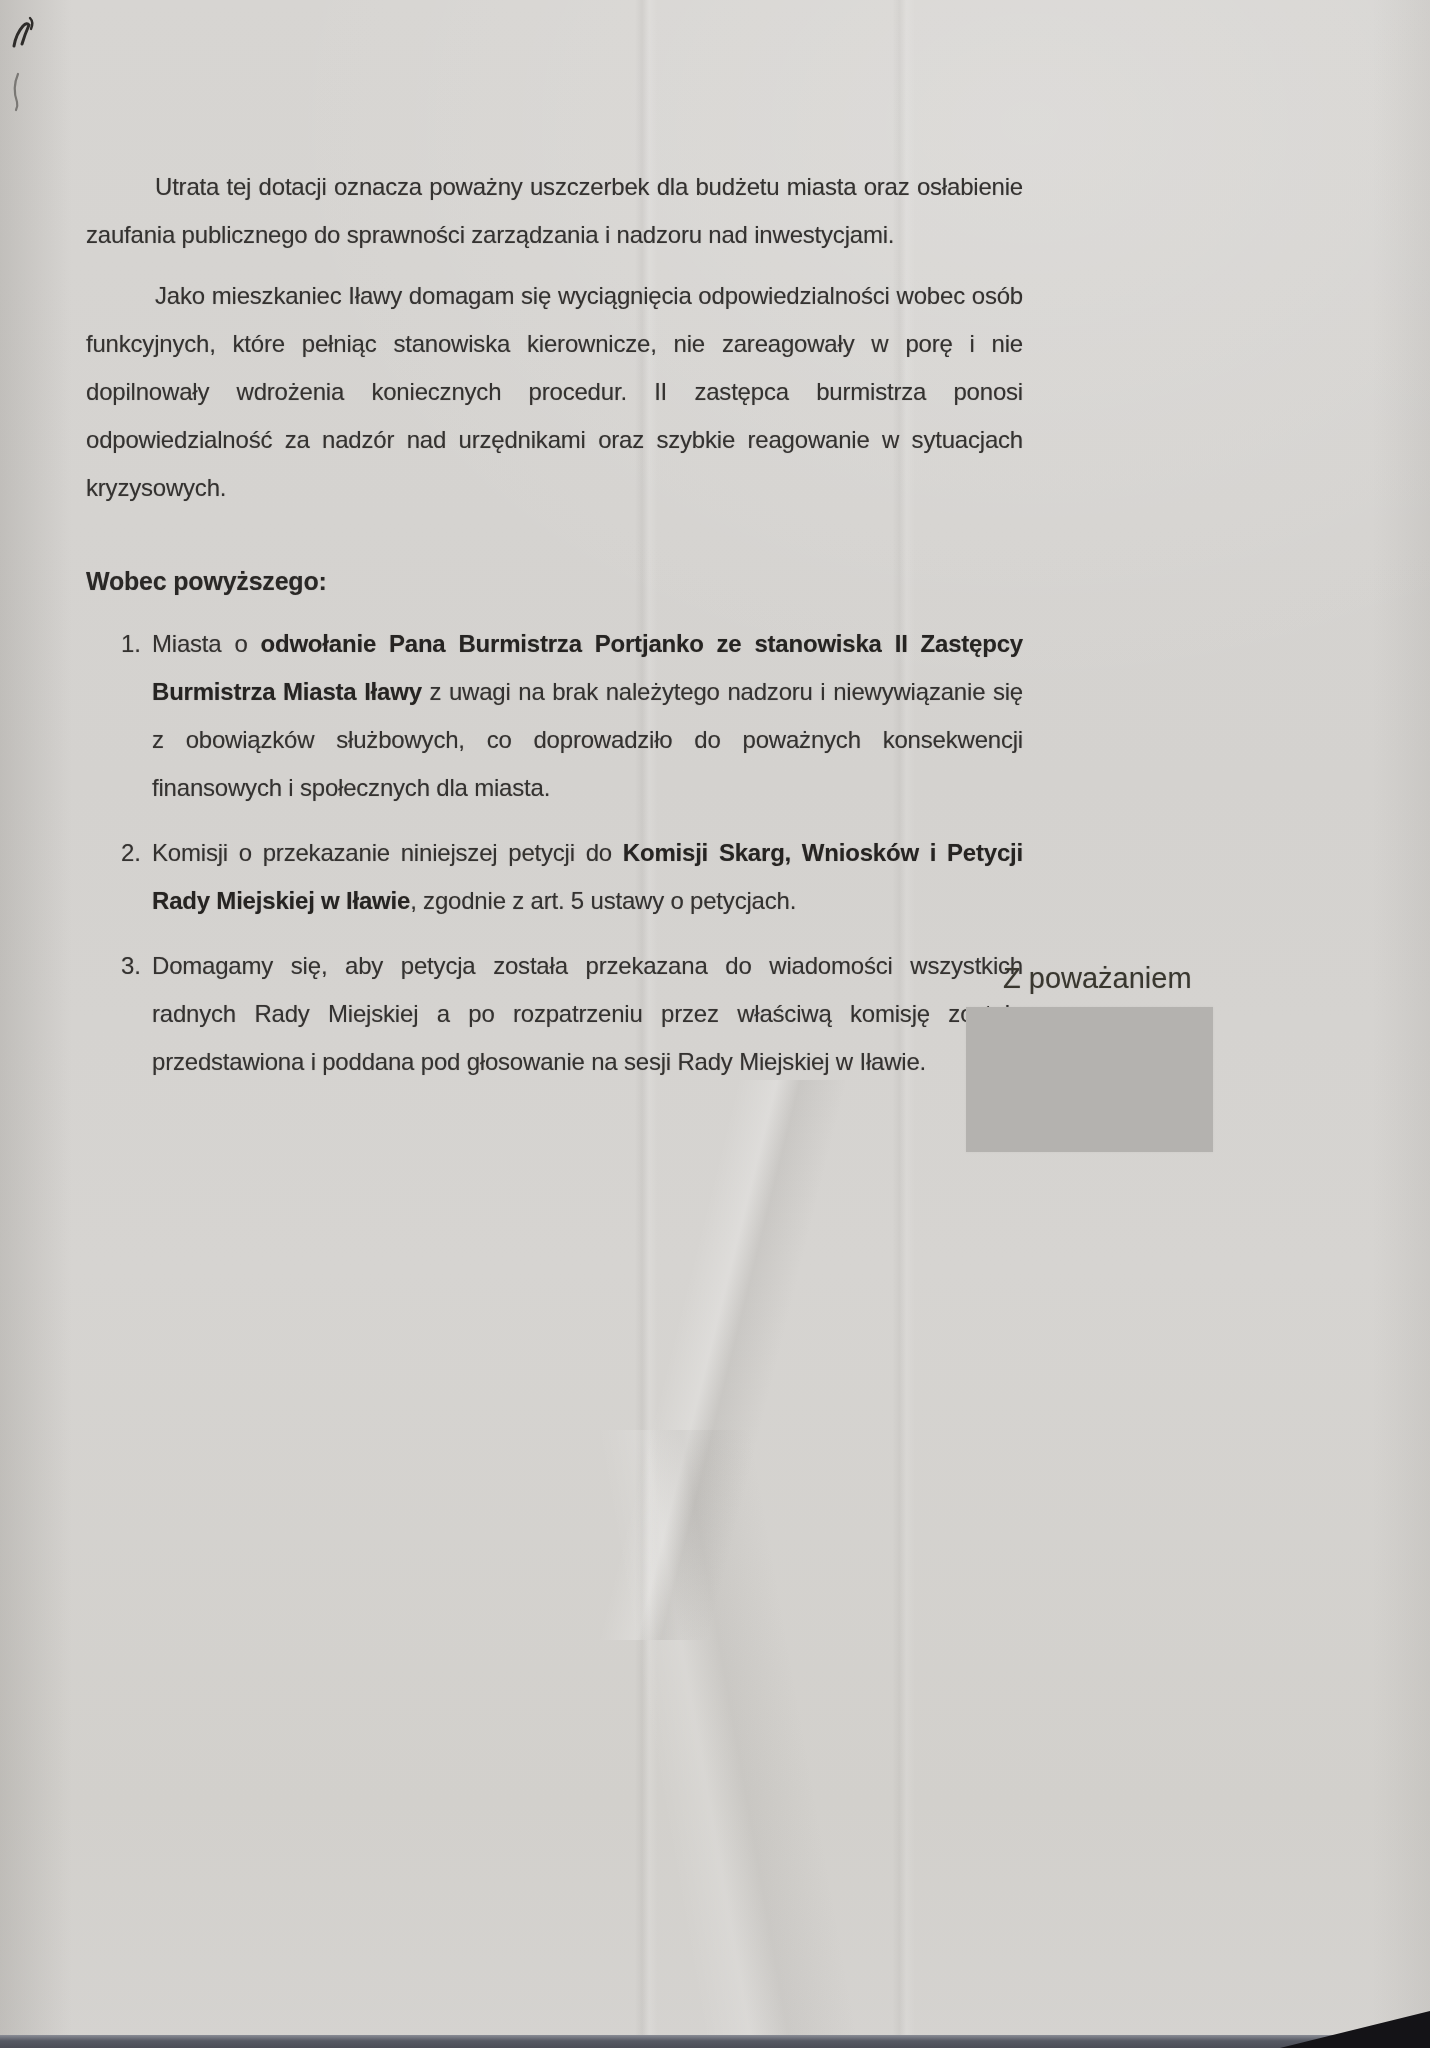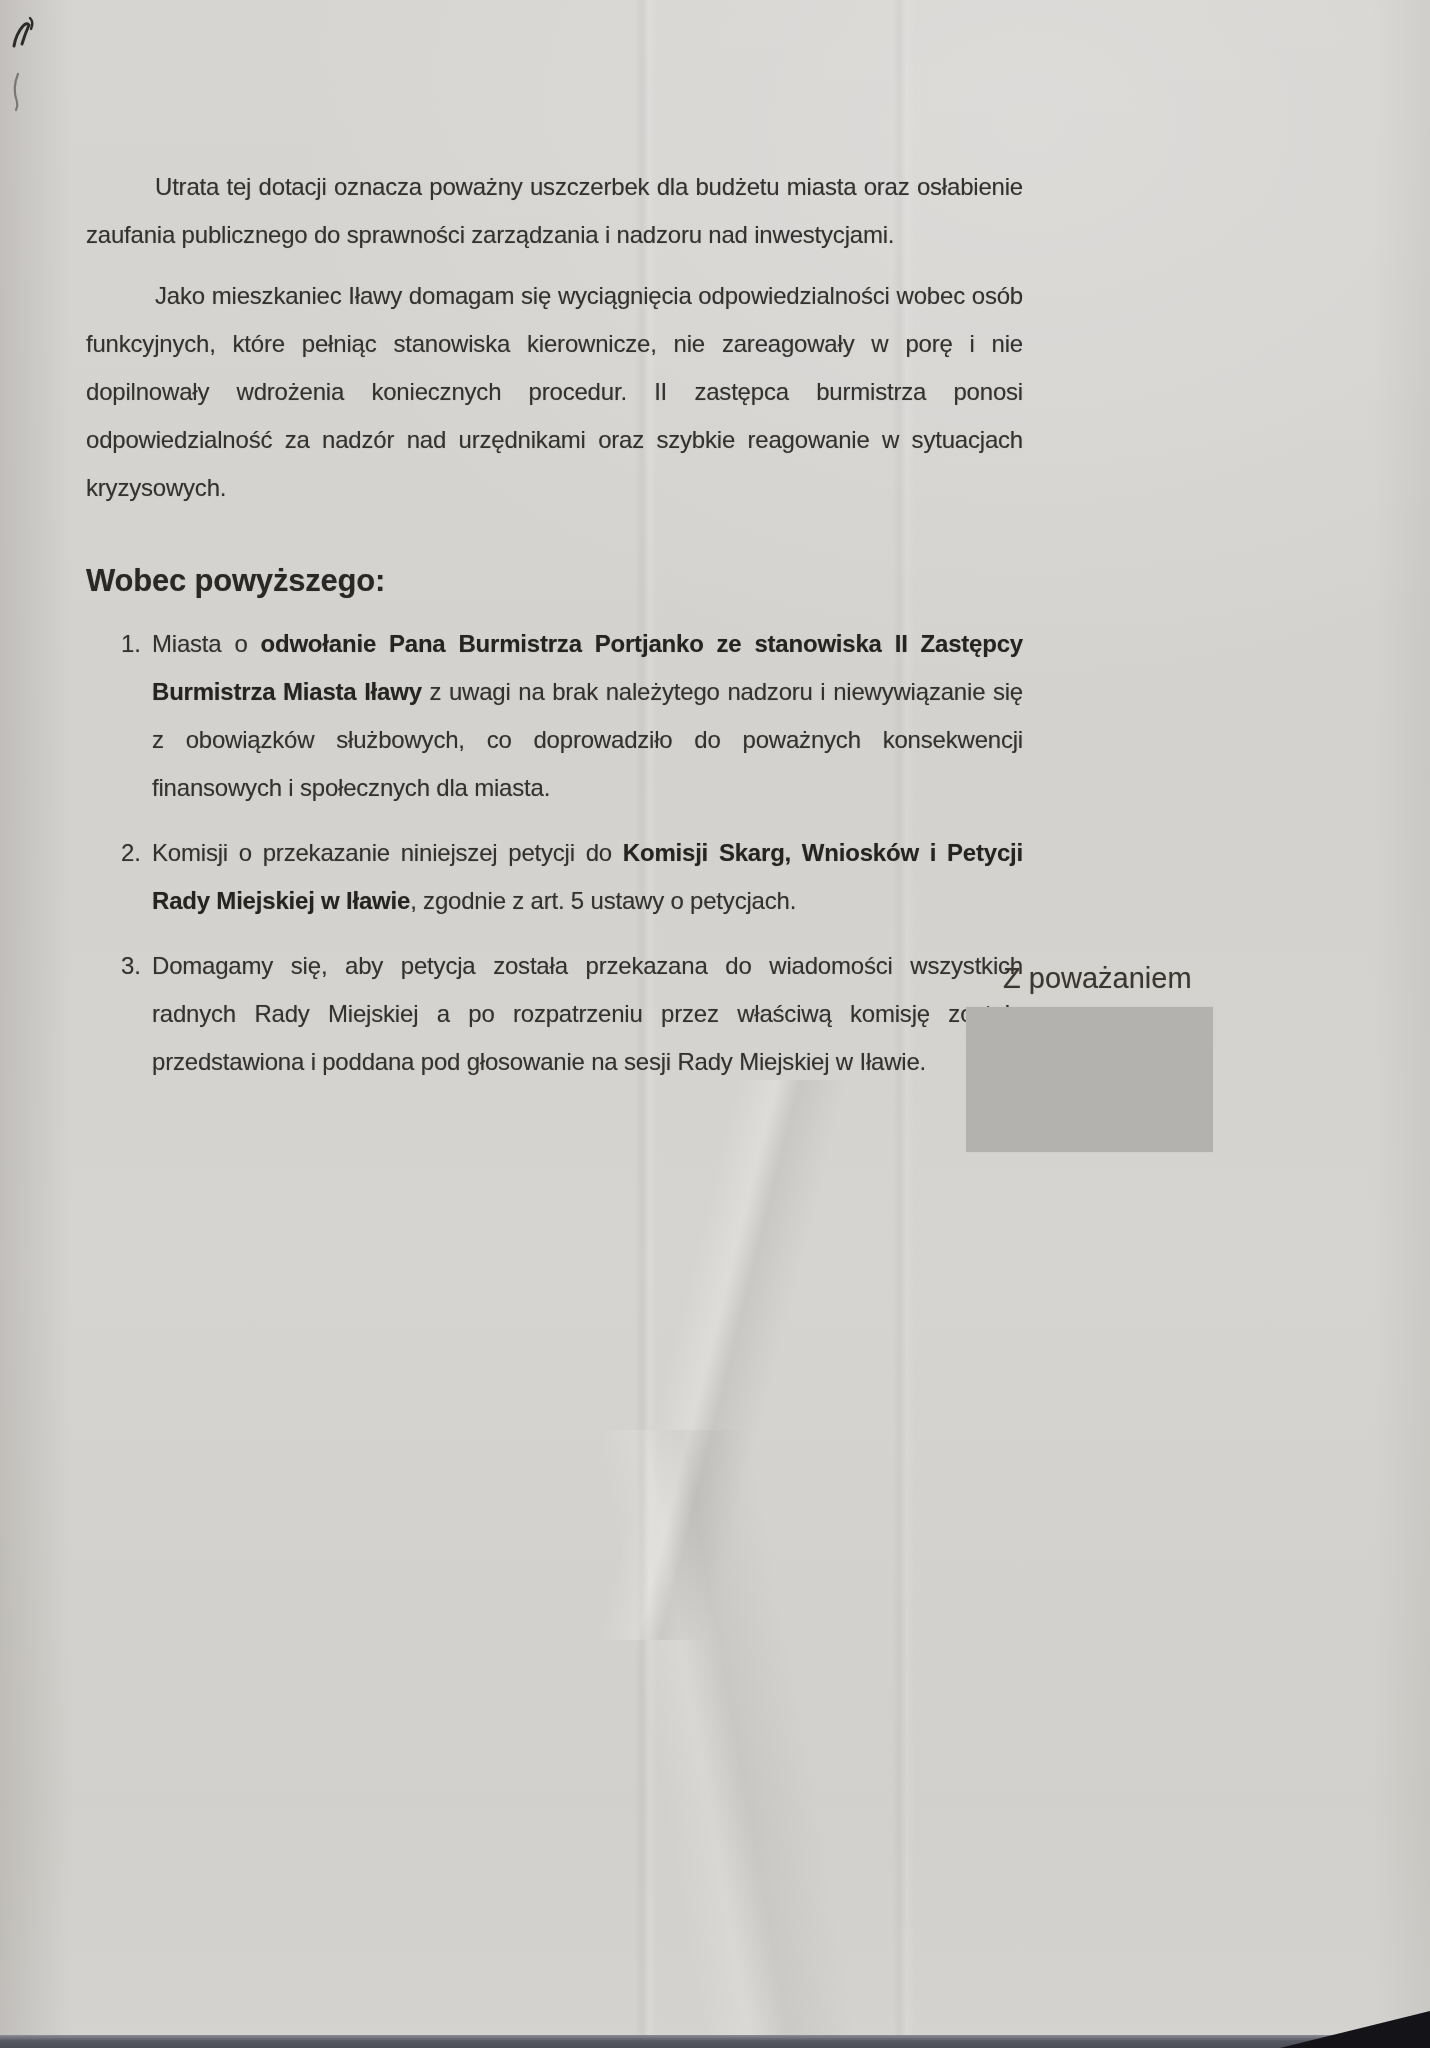--- a/index.html
+++ b/index.html
@@ -34,21 +34,21 @@
 
   .textcol{
     position:absolute;left:86px;top:163px;width:937px;
     color:#343230;
     font-size:24px;line-height:48px;
     letter-spacing:-0.2px;
     text-shadow:0 0 1px rgba(52,50,48,0.35);
   }
   .para{margin:0 0 13px 0;text-align:justify;text-indent:69px;}
   .heading{
-    margin:45px 0 15px 0;font-size:31px;font-weight:bold;color:#2a2826;
+    margin:45px 0 15px 0;font-size:25px;font-weight:bold;color:#2a2826;
     letter-spacing:-0.2px;
   }
   .list{list-style:none;margin:0;padding:0 0 0 35px;}
   .item{display:flex;margin:0 0 17px 0;}
   .num{flex:none;width:31px;}
   .body{flex:1;text-align:justify;}
   .body b{color:#262422;}
 
   .closing{
     position:absolute;left:1003px;top:962px;

